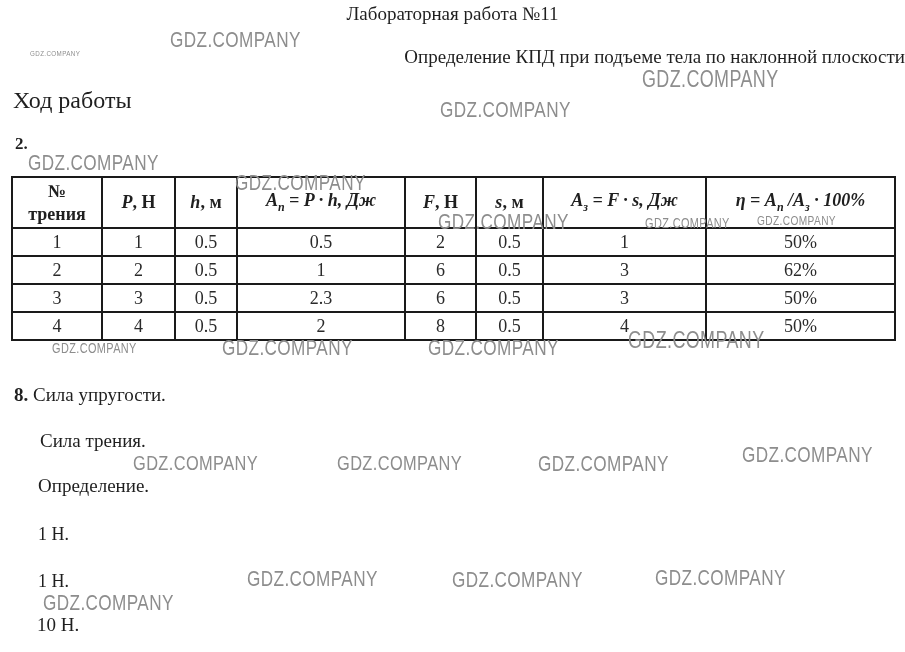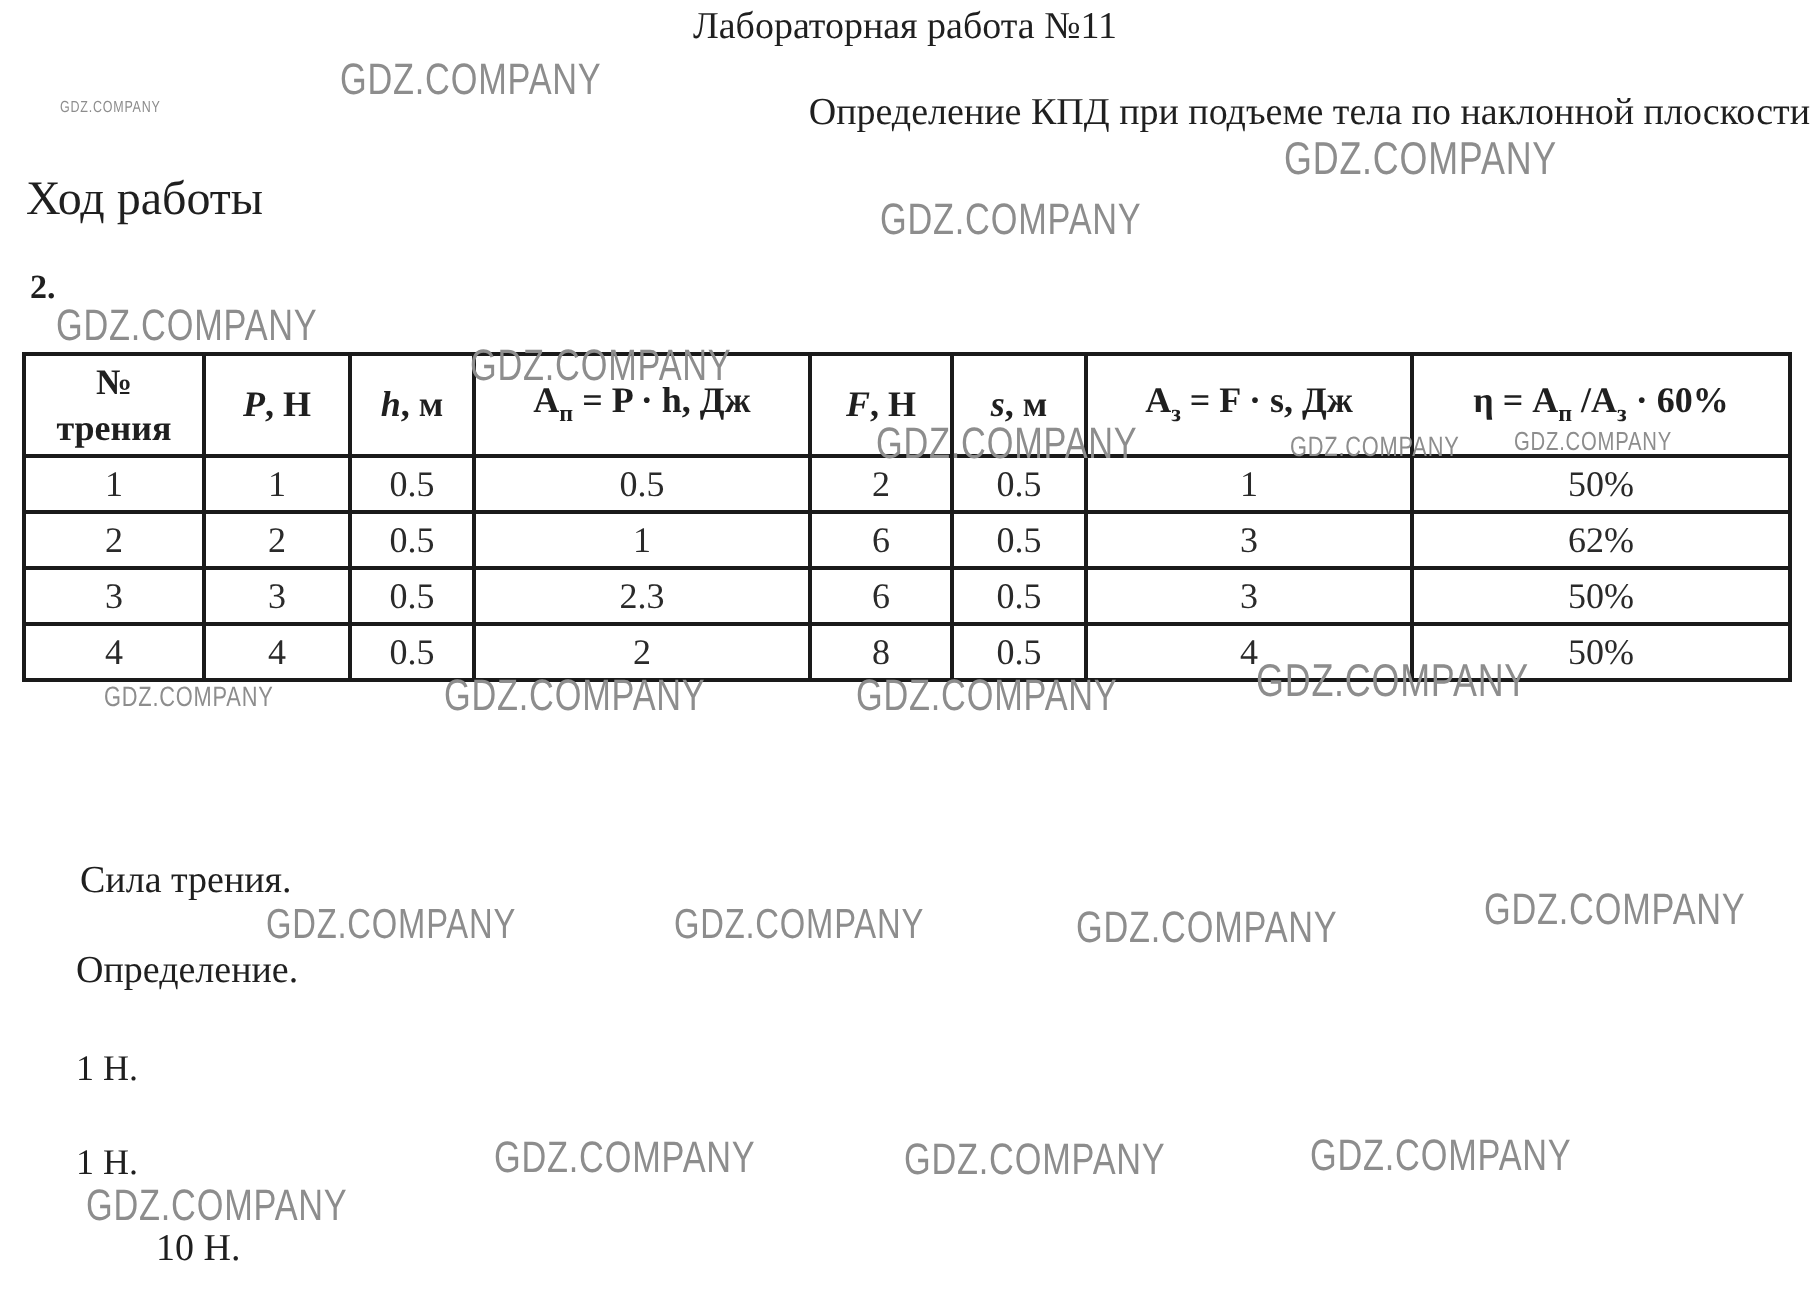--- a/index.html
+++ b/index.html
@@ -12,37 +12,37 @@
   .title{left:0;right:0;top:3px;text-align:center;font-size:19px;}
   .subtitle{left:0;right:0;top:46px;text-align:right;font-size:19px;}
   .hod{left:13px;top:87px;font-size:24px;}
   .item2{left:15px;top:134px;font-size:17px;font-weight:bold;}
   .item8{left:14px;top:384px;font-size:19px;}
   .item8 .num{font-weight:bold;}
   .friction{left:40px;top:430px;font-size:19px;}
   .dynamo{left:38px;top:475px;font-size:19px;}
   .n1a{left:38px;top:524px;font-size:18px;}
   .n1b{left:38px;top:571px;font-size:18px;}
-  .n10{left:37px;top:614px;font-size:19px;margin-left:41px;}
+  .n10{left:37px;top:614px;font-size:19px;}
 
   table.data-table{
     position:absolute;left:11px;top:176px;width:883px;
     border-collapse:collapse;table-layout:fixed;
     font-family:"Liberation Serif",serif;
   }
   table.data-table th, table.data-table td{
     border:2px solid #1a1a1a;text-align:center;vertical-align:middle;
     padding:0;overflow:hidden;
   }
   table.data-table th{height:49px;font-size:18px;font-weight:bold;}
   table.data-table td{height:26px;font-size:18px;font-weight:normal;color:#2a2a2a;}
   th.exp{font-size:17px;line-height:1.25;}
   .it{font-style:italic;}
   th .unit{font-style:normal;}
-  th.fml{font-size:18px;}
+  th.fml{font-style:italic;font-size:18px;}
   th.fml sub{font-size:12px;}
 
   .wm{
     position:absolute;font-family:"Liberation Sans",sans-serif;
     color:#8d8d8d;line-height:1;letter-spacing:0.5px;white-space:nowrap;
     transform:scaleX(0.78);transform-origin:left top;font-weight:normal;
   }
 </style>
 </head>
 <body>
@@ -70,21 +70,21 @@
         <th class="exp">
           <div>№</div>
           <div>трения</div>
         </th>
         <th><span class="it">P</span><span class="unit">, Н</span></th>
         <th><span class="it">h</span><span class="unit">, м</span></th>
         <th class="fml"><span>A</span><sub>п</sub><span> = P · h, Дж</span></th>
         <th><span class="it">F</span><span class="unit">, Н</span></th>
         <th><span class="it">s</span><span class="unit">, м</span></th>
         <th class="fml"><span>A</span><sub>з</sub><span> = F · s, Дж</span></th>
-        <th class="fml"><span>η = A</span><sub>п</sub><span> /A</span><sub>з</sub><span> · 60%</span></th>
+        <th class="fml"><span>η = A</span><sub>п</sub><span> /A</span><sub>з</sub><span> · 100%</span></th>
       </tr>
     </thead>
     <tbody>
       <tr>
         <td>1</td>
         <td>1</td>
         <td>0.5</td>
         <td>0.5</td>
         <td>2</td>
         <td>0.5</td>
@@ -117,20 +117,21 @@
         <td>0.5</td>
         <td>2</td>
         <td>8</td>
         <td>0.5</td>
         <td>4</td>
         <td>50%</td>
       </tr>
     </tbody>
   </table>
 
+  <div class="abs item8"><span class="num">8.</span><span> Сила упругости.</span></div>
   <div class="abs friction">Сила трения.</div>
   <div class="abs dynamo">Определение.</div>
   <div class="abs n1a">1 Н.</div>
   <div class="abs n1b">1 Н.</div>
   <div class="abs n10">10 Н.</div>
 
   <div>
       <div class="wm" style="left: 170px; top: 29px; font-size: 22px; color: rgb(141, 141, 141);">GDZ.COMPANY</div>
       <div class="wm" style="left: 30px; top: 50px; font-size: 8px; color: rgb(141, 141, 141);">GDZ.COMPANY</div>
       <div class="wm" style="left: 642px; top: 68px; font-size: 23px; color: rgb(141, 141, 141);">GDZ.COMPANY</div>

